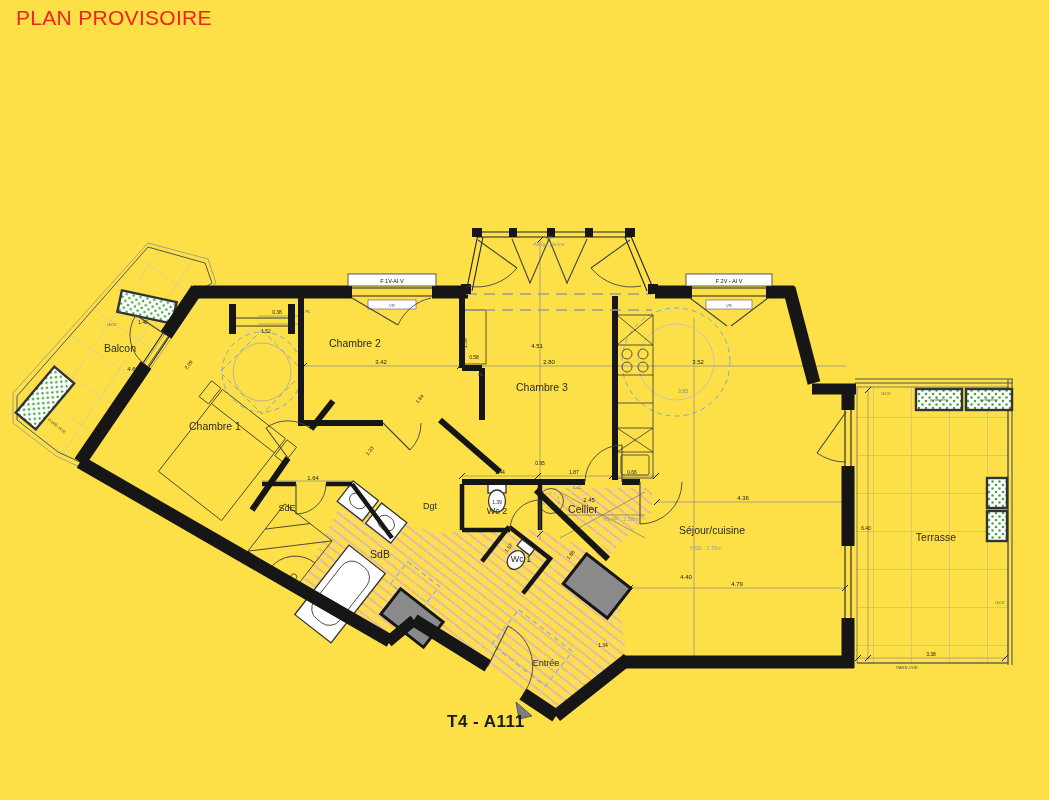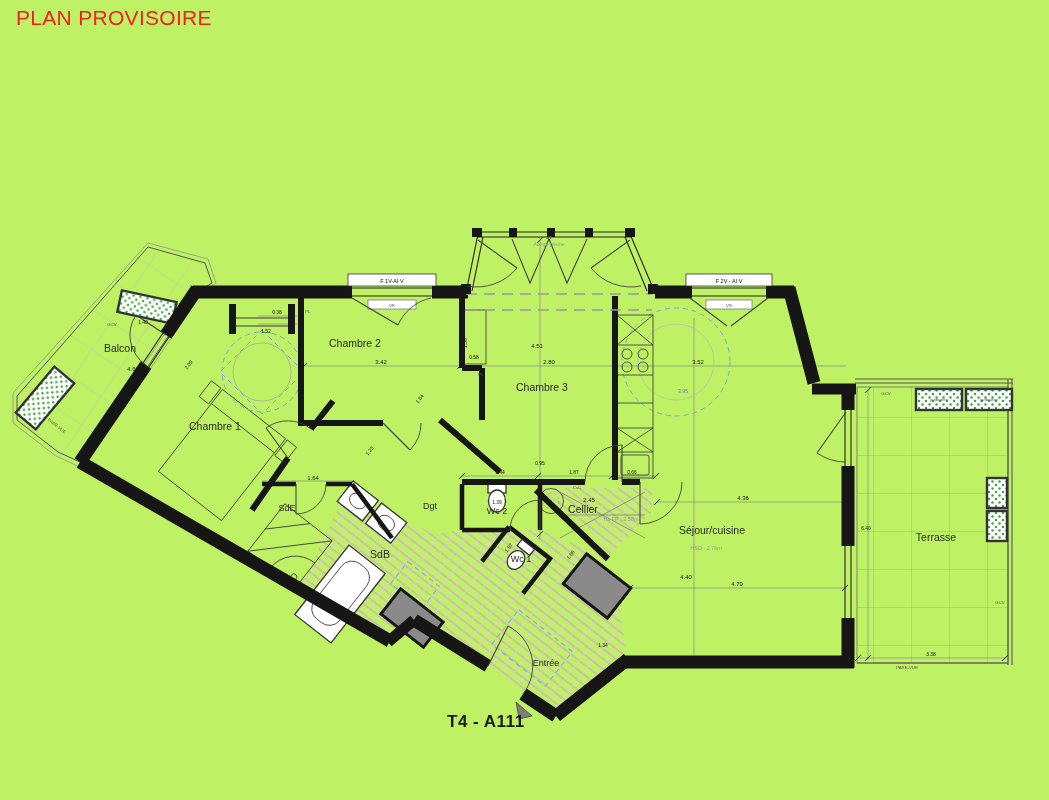--- a/index.html
+++ b/index.html
@@ -1,16 +1,16 @@
 <!DOCTYPE html>
 <html><head>
 <meta charset="utf-8">
 <style>
   html,body{margin:0;padding:0;background:#ffffff;}
-  .canvas{position:relative;width:1049px;height:800px;background:#bef264;overflow:hidden;
+  .canvas{position:relative;width:1049px;height:800px;background:#fde047;overflow:hidden;
           font-family:"Liberation Sans",sans-serif;}
   .plan-title{position:absolute;left:16px;top:6px;font-size:21px;letter-spacing:.3px;
               color:#f32121;font-family:"Liberation Sans",sans-serif;}
   svg{position:absolute;left:0;top:0;}
   svg text{font-family:"Liberation Sans",sans-serif;fill:#2a2a2a;}
   .wall{stroke:#161616;stroke-width:13;fill:none;}
   .wallB{stroke:#161616;stroke-width:11;fill:none;}
   .wall2{stroke:#161616;stroke-width:6;fill:none;}
   .wall3{stroke:#161616;stroke-width:4.5;fill:none;}
   .thin{stroke:#3a3a3a;stroke-width:1;fill:none;}

